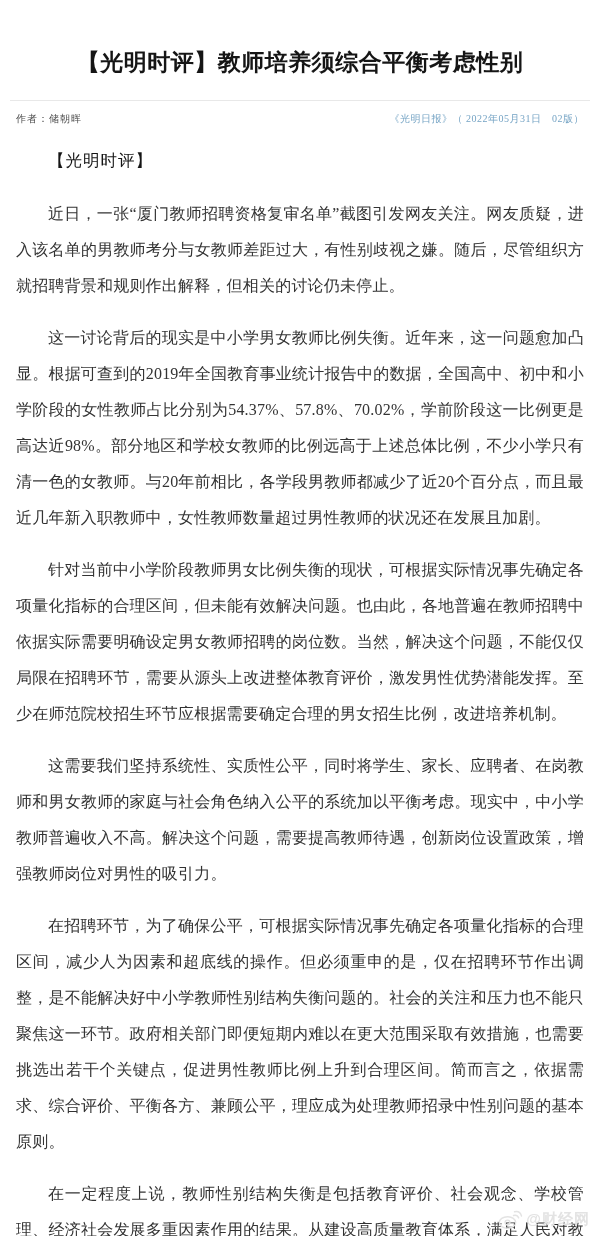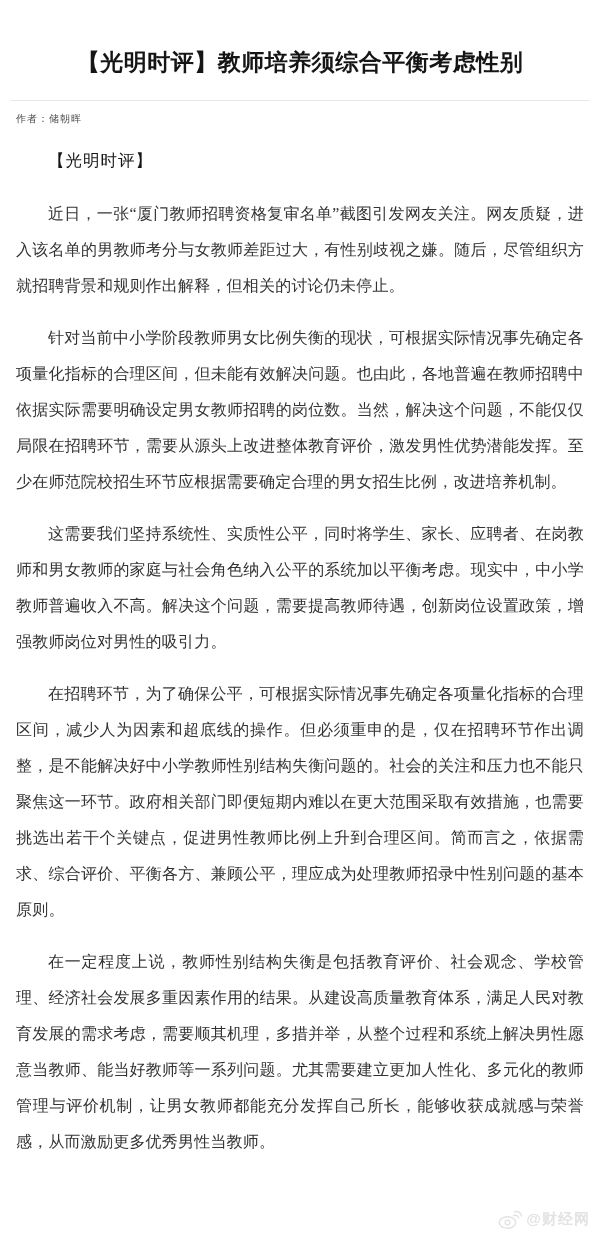--- a/index.html
+++ b/index.html
@@ -76,25 +76,27 @@
 <body>
 
 <div class="page">
 
   <h1 class="title">【光明时评】教师培养须综合平衡考虑性别</h1>
 
   <div class="divider"></div>
 
   <div class="meta">
     <span class="author">作者：储朝晖</span>
+    <span class="source">《光明日报》（ 2022年05月31日　02版）</span>
   </div>
 
   <p class="tag">【光明时评】</p>
 
   <p class="para first">近日，一张“厦门教师招聘资格复审名单”截图引发网友关注。网友质疑，进入该名单的男教师考分与女教师差距过大，有性别歧视之嫌。随后，尽管组织方就招聘背景和规则作出解释，但相关的讨论仍未停止。</p>
+  <p class="para">这一讨论背后的现实是中小学男女教师比例失衡。近年来，这一问题愈加凸显。根据可查到的2019年全国教育事业统计报告中的数据，全国高中、初中和小学阶段的女性教师占比分别为54.37%、57.8%、70.02%，学前阶段这一比例更是高达近98%。部分地区和学校女教师的比例远高于上述总体比例，不少小学只有清一色的女教师。与20年前相比，各学段男教师都减少了近20个百分点，而且最近几年新入职教师中，女性教师数量超过男性教师的状况还在发展且加剧。</p>
   <p class="para">针对当前中小学阶段教师男女比例失衡的现状，可根据实际情况事先确定各项量化指标的合理区间，但未能有效解决问题。也由此，各地普遍在教师招聘中依据实际需要明确设定男女教师招聘的岗位数。当然，解决这个问题，不能仅仅局限在招聘环节，需要从源头上改进整体教育评价，激发男性优势潜能发挥。至少在师范院校招生环节应根据需要确定合理的男女招生比例，改进培养机制。</p>
   <p class="para">这需要我们坚持系统性、实质性公平，同时将学生、家长、应聘者、在岗教师和男女教师的家庭与社会角色纳入公平的系统加以平衡考虑。现实中，中小学教师普遍收入不高。解决这个问题，需要提高教师待遇，创新岗位设置政策，增强教师岗位对男性的吸引力。</p>
   <p class="para">在招聘环节，为了确保公平，可根据实际情况事先确定各项量化指标的合理区间，减少人为因素和超底线的操作。但必须重申的是，仅在招聘环节作出调整，是不能解决好中小学教师性别结构失衡问题的。社会的关注和压力也不能只聚焦这一环节。政府相关部门即便短期内难以在更大范围采取有效措施，也需要挑选出若干个关键点，促进男性教师比例上升到合理区间。简而言之，依据需求、综合评价、平衡各方、兼顾公平，理应成为处理教师招录中性别问题的基本原则。</p>
   <p class="para">在一定程度上说，教师性别结构失衡是包括教育评价、社会观念、学校管理、经济社会发展多重因素作用的结果。从建设高质量教育体系，满足人民对教育发展的需求考虑，需要顺其机理，多措并举，从整个过程和系统上解决男性愿意当教师、能当好教师等一系列问题。尤其需要建立更加人性化、多元化的教师管理与评价机制，让男女教师都能充分发挥自己所长，能够收获成就感与荣誉感，从而激励更多优秀男性当教师。</p>
 
   <div class="watermark">
     <span>
       <svg width="26" height="22" viewBox="0 0 26 22" fill="none" stroke="currentColor" stroke-width="1.4" stroke-linecap="round">
         <ellipse cx="10.5" cy="14.5" rx="8.2" ry="5.8"></ellipse>
         <circle cx="10.5" cy="14.5" r="2.4"></circle>

